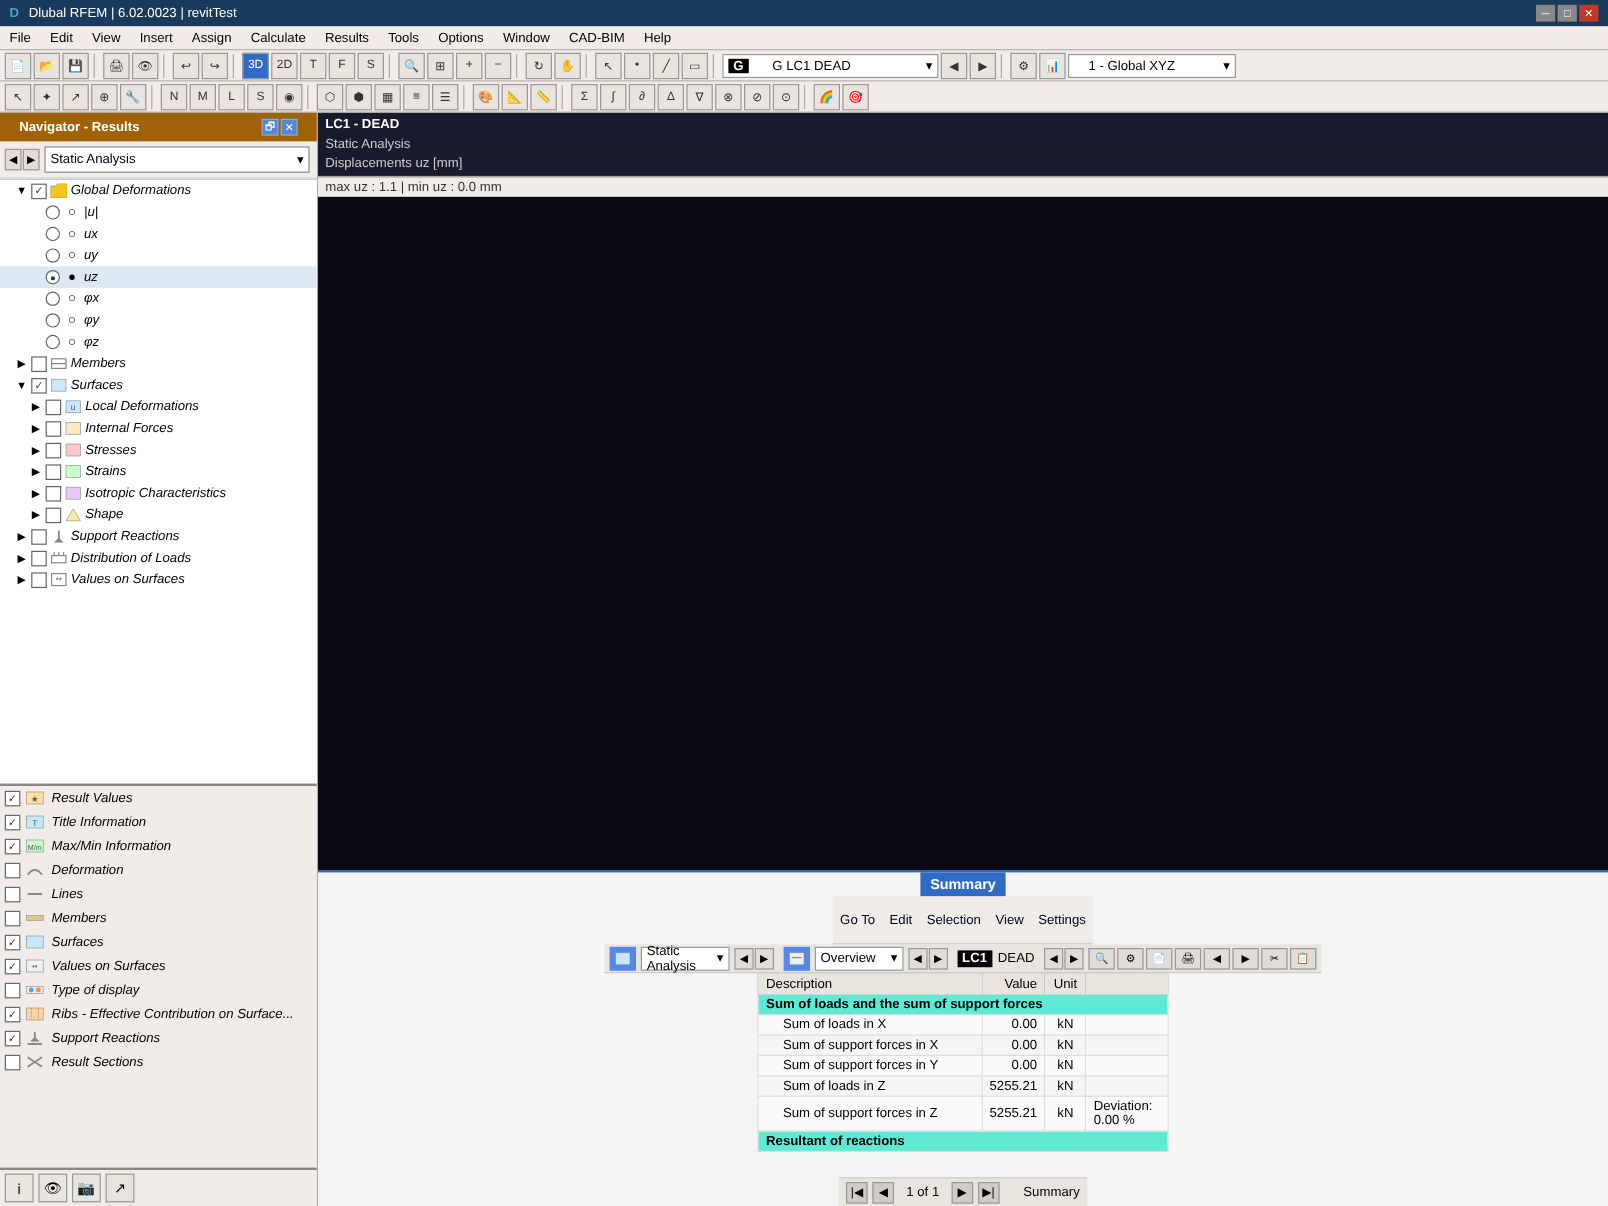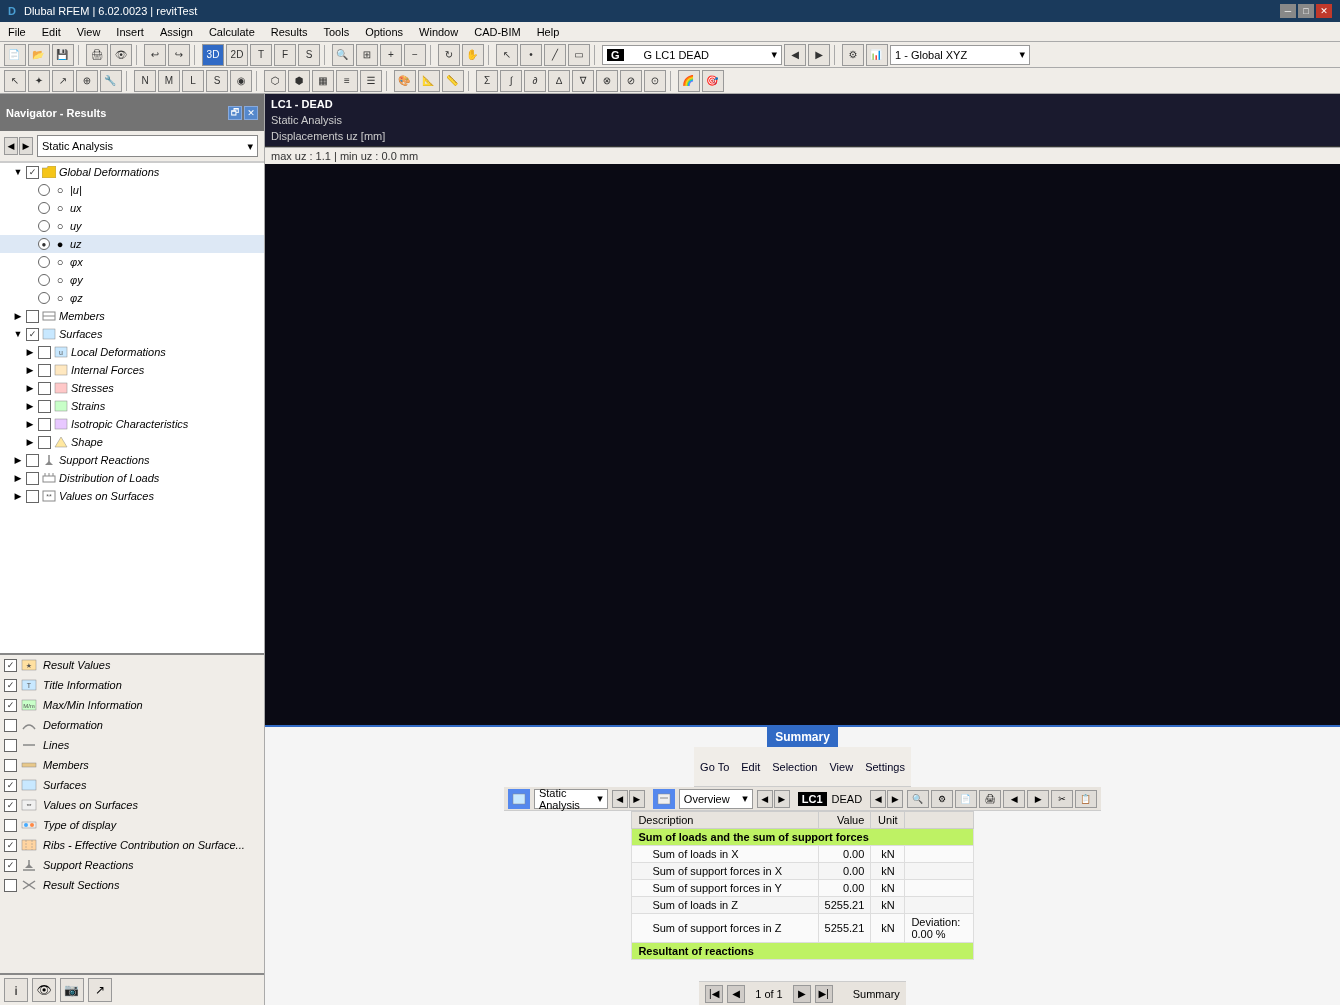--- a/index.html
+++ b/index.html
@@ -22,21 +22,21 @@
     #toolbar2 { background: #f0ede8; height: 26px; display: flex; align-items: center; padding: 2px 4px; border-bottom: 1px solid #aaa; gap: 2px; overflow: hidden; }
     .tb-btn { width: 22px; height: 22px; background: #e8e4de; border: 1px solid #999; cursor: pointer; display: flex; align-items: center; justify-content: center; font-size: 10px; color: #333; flex-shrink: 0; }
     .tb-separator { width: 4px; height: 20px; border-left: 1px solid #aaa; margin: 0 2px; flex-shrink: 0; }
     .tb-dropdown { height: 20px; background: white; border: 1px solid #999; padding: 0 4px; font-size: 11px; display: flex; align-items: center; gap: 4px; flex-shrink: 0; cursor: pointer; }
 
     
     #main-layout { display: flex; height: calc(1005px - 22px - 20px - 26px - 26px); }
 
     
     #left-panel { width: 265px; background: #f0ede8; border-right: 1px solid #aaa; display: flex; flex-direction: column; flex-shrink: 0; }
-    #nav-header { background: #737373; color: white; height: 37px; display: flex; align-items: center; padding: 0 6px; font-size: 11px; font-weight: bold; }
+    #nav-header { background: #a16207; color: white; height: 24px; display: flex; align-items: center; padding: 0 16px; font-size: 11px; font-weight: bold; }
     #nav-header .nav-controls { margin-left: auto; display: flex; gap: 2px; }
     #nav-header .nav-btn { width: 14px; height: 14px; background: #5588cc; border: 1px solid #88aadd; color: white; font-size: 9px; cursor: pointer; display: flex; align-items: center; justify-content: center; }
     
     .nav-dropdown { height: 22px; background: white; border: 1px solid #888; display: flex; align-items: center; padding: 0 4px; font-size: 11px; margin: 2px; cursor: pointer; }
     .nav-arrows { display: flex; gap: 1px; margin-right: 2px; }
     .nav-arr { width: 14px; height: 18px; background: #e0ddd8; border: 1px solid #999; cursor: pointer; display: flex; align-items: center; justify-content: center; font-size: 9px; }
 
     #tree-area { flex: 1; overflow-y: auto; overflow-x: hidden; background: white; border-top: 1px solid #ccc; }
     
     .tree-item { display: flex; align-items: center; padding: 1px 0; cursor: pointer; white-space: nowrap; font-size: 11px; height: 18px; }
@@ -78,21 +78,21 @@
     .sum-dropdown { height: 20px; background: white; border: 1px solid #999; padding: 0 4px; font-size: 11px; display: flex; align-items: center; flex: 1; }
     .sum-arr { width: 16px; height: 18px; background: #e0ddd8; border: 1px solid #999; display: flex; align-items: center; justify-content: center; font-size: 9px; cursor: pointer; }
     .sum-nav-btns { display: flex; gap: 1px; }
     .lc-badge { background: black; color: white; padding: 1px 4px; font-size: 11px; font-weight: bold; flex-shrink: 0; }
     
     #summary-table-wrap { flex: 1; overflow-y: auto; }
     #summary-table { width: 100%; border-collapse: collapse; font-size: 11px; }
     #summary-table th { background: #e8e4de; border: 1px solid #ccc; padding: 2px 6px; text-align: left; font-weight: normal; position: sticky; top: 0; }
     #summary-table td { border: 1px solid #ddd; padding: 2px 6px; }
     #summary-table td.val { text-align: right; }
-    #summary-table tr.section-header td { background: #bef264; font-weight: bold; padding: 2px 6px; }
+    #summary-table tr.section-header td { background: #5eead4; font-weight: bold; padding: 2px 6px; }
     #summary-table tr.indented td:first-child { padding-left: 20px; }
     #summary-table tr:nth-child(even) td { background: #fafafa; }
     
     
     #pagination-bar { height: 24px; background: #e8e4de; border-top: 1px solid #ccc; display: flex; align-items: center; padding: 0 6px; gap: 4px; font-size: 11px; }
     .pg-btn { width: 18px; height: 18px; background: #d0ccc8; border: 1px solid #999; cursor: pointer; display: flex; align-items: center; justify-content: center; font-size: 10px; }
     
     
     #bottom-left { height: 32px; background: #f0ede8; border-top: 2px solid #888; display: flex; align-items: center; padding: 0 4px; gap: 4px; }
     .bl-btn { width: 24px; height: 24px; background: #e8e4de; border: 1px solid #999; cursor: pointer; display: flex; align-items: center; justify-content: center; font-size: 12px; }
@@ -164,21 +164,21 @@
     <span style="background:black;color:white;padding:0 4px;font-weight:bold;font-size:11px;">G</span>
     <span style="margin-left:16px;font-size:11px;">G  LC1  DEAD</span>
     <span style="margin-left:auto;">▾</span>
   </div>
   <button class="tb-btn">◀</button>
   <button class="tb-btn">▶</button>
   <div class="tb-separator"></div>
   <button class="tb-btn">⚙</button>
   <button class="tb-btn">📊</button>
   <div class="tb-dropdown" style="width:140px;">
-    <span style="font-size:11px;">1 - Global XYZ</span>
+    <span style="font-size:11px;margin-left:12px;">1 - Global XYZ</span>
     <span style="margin-left:auto;">▾</span>
   </div>
 </div>
 
 <div id="toolbar2">
   <button class="tb-btn">↖</button>
   <button class="tb-btn">✦</button>
   <button class="tb-btn">↗</button>
   <button class="tb-btn">⊕</button>
   <button class="tb-btn">🔧</button>

